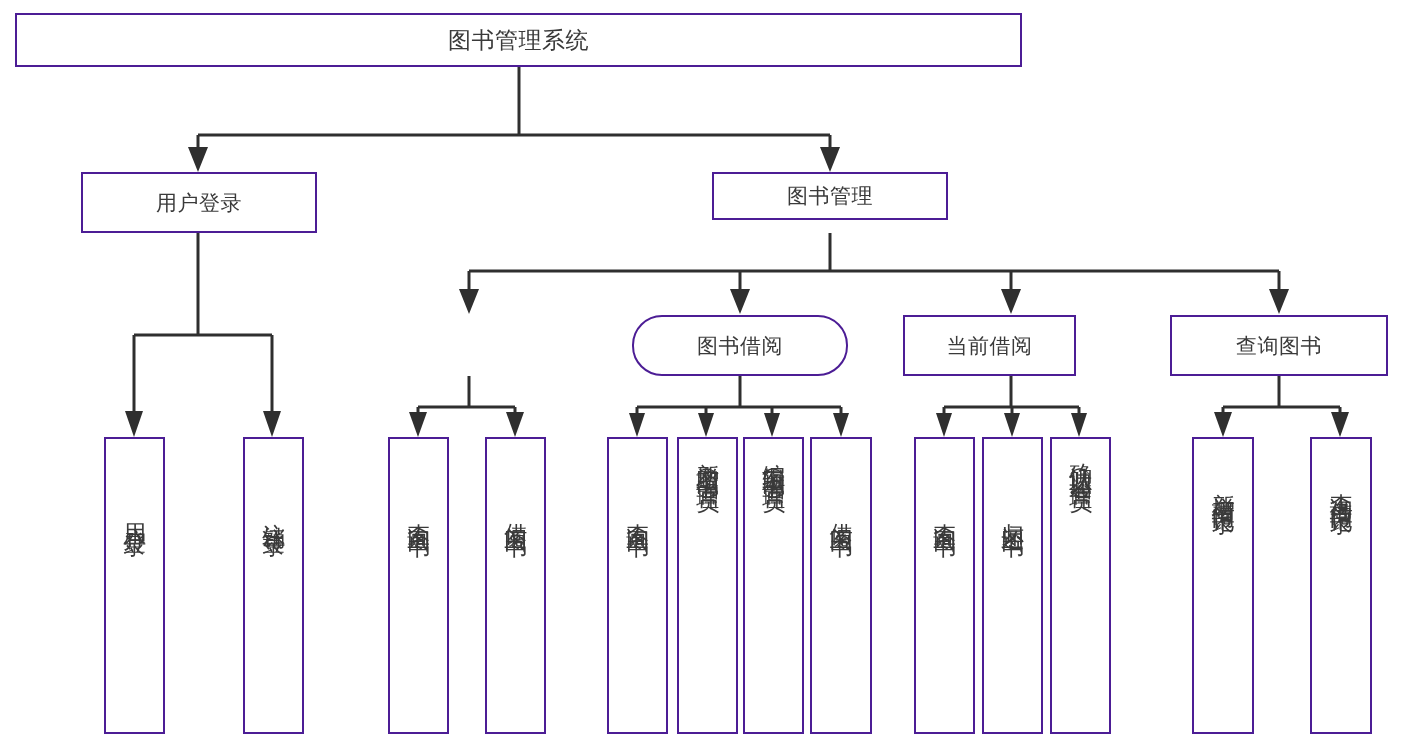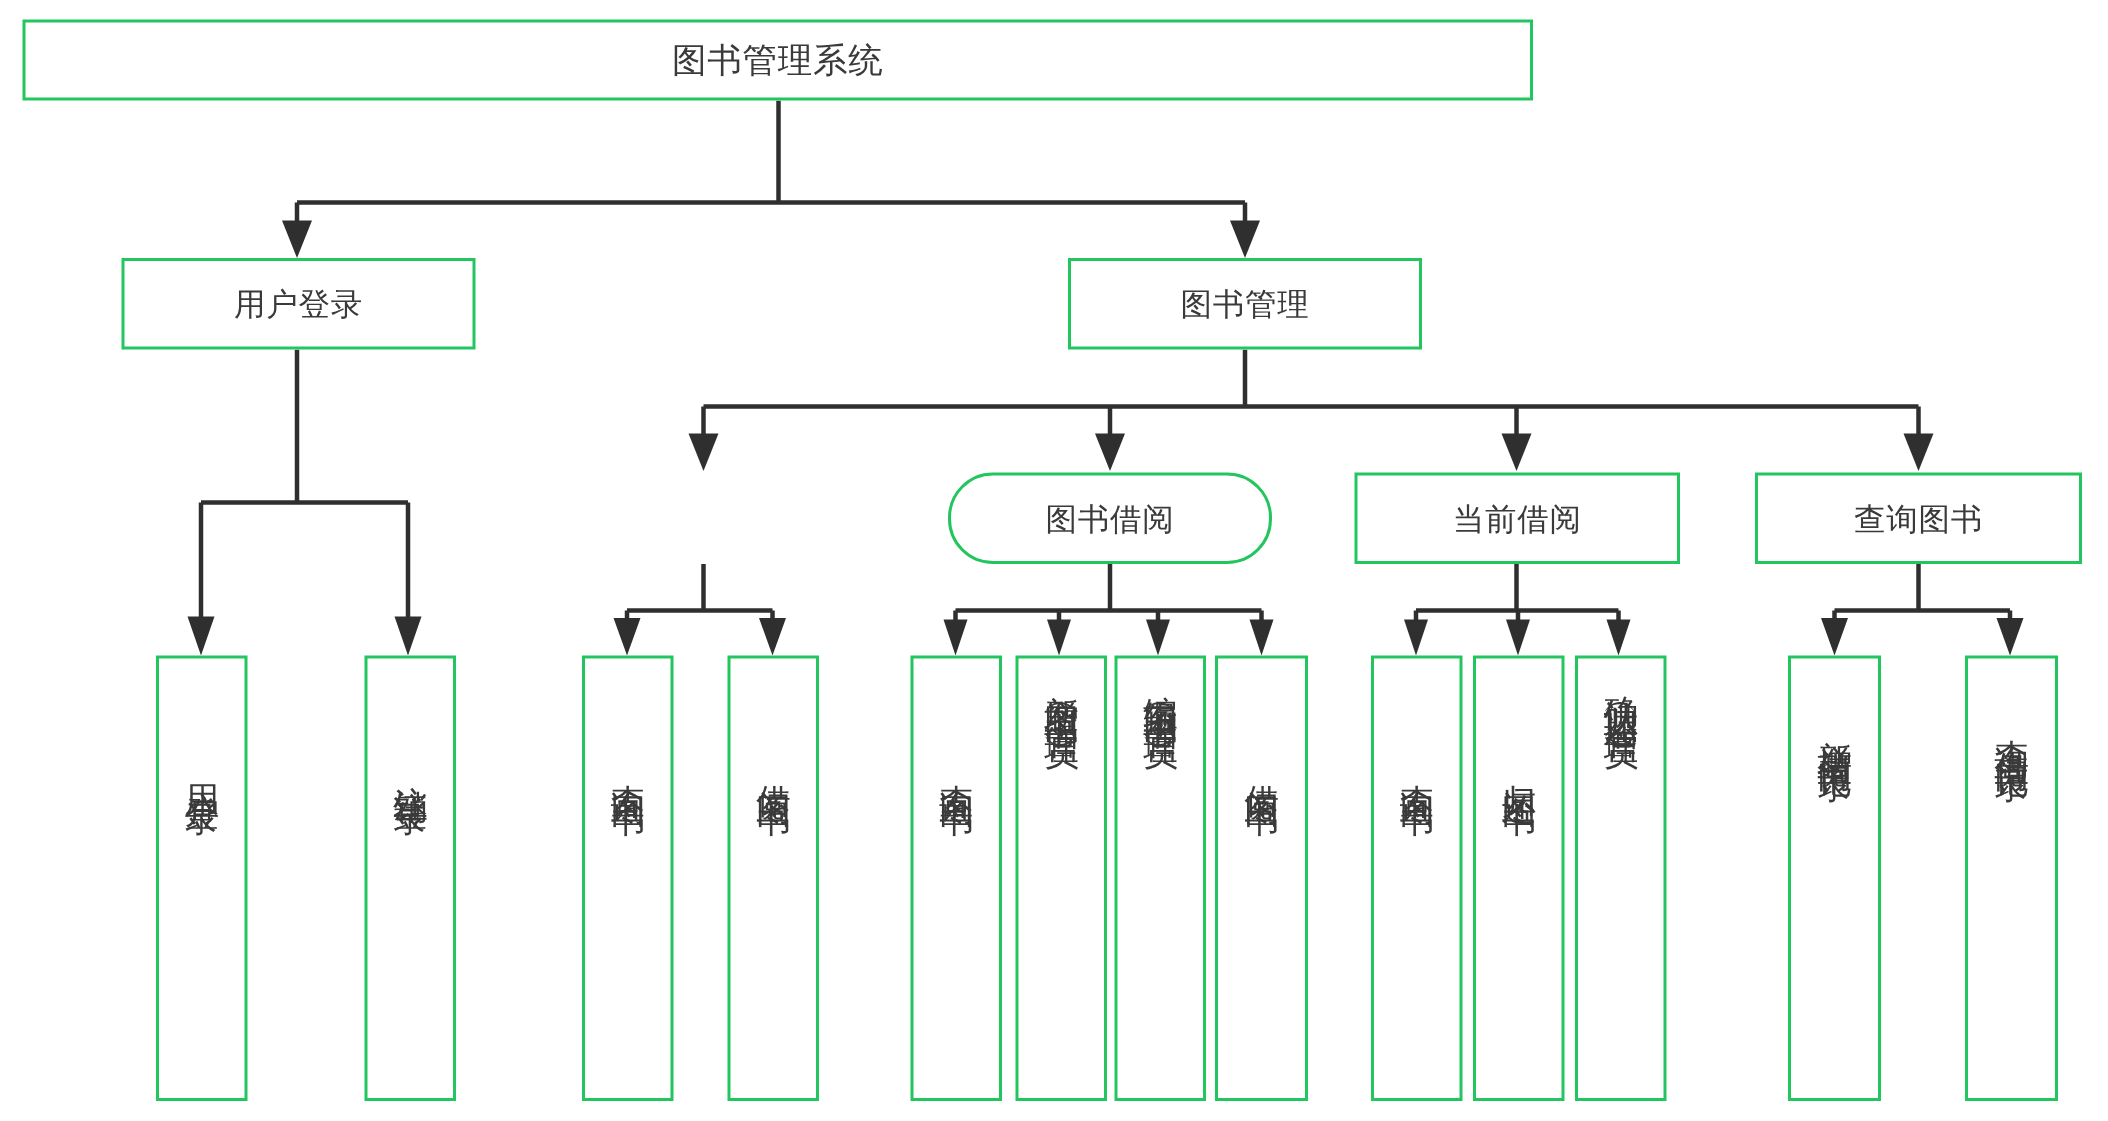--- a/index.html
+++ b/index.html
@@ -21,21 +21,21 @@
     position: absolute;
     left: 0;
     top: 0;
     width: 1405px;
     height: 747px;
   }
   .node {
     position: absolute;
     box-sizing: border-box;
     background: #ffffff;
-    border: 2px solid #22c55e;
+    border: 2px solid #4c1d95;
     color: #3a3a3a;
     display: flex;
     align-items: center;
     justify-content: center;
     z-index: 2;
   }
   .node-label {
     color: #3a3a3a;
     letter-spacing: 0.5px;
     white-space: nowrap;
@@ -147,28 +147,28 @@
     </g>
   </svg>
 
   <div class="node root" style="left:15px; top:13px; width:1007px; height:54px;">
     <span class="node-label">图书管理系统</span>
   </div>
 
   <div class="node h" style="left:81px; top:172px; width:236px; height:61px;">
     <span class="node-label">用户登录</span>
   </div>
-  <div class="node h" style="left:712px; top:172px; width:236px; height:61px;">
+  <div class="node h" style="left:712px; top:172px; width:236px; height:48px;">
     <span class="node-label">图书管理</span>
   </div>
 
   <div class="node h" style="left:632px; top:315px; width:216px; height:61px;border-radius:30px;">
     <span class="node-label">图书借阅</span>
   </div>
-  <div class="node h" style="left:903px; top:315px; width:217px; height:61px;">
+  <div class="node h" style="left:903px; top:315px; width:173px; height:61px;">
     <span class="node-label">当前借阅</span>
   </div>
   <div class="node h" style="left:1170px; top:315px; width:218px; height:61px;">
     <span class="node-label">查询图书</span>
   </div>
 
   <div class="node leaf" style="left:104px; top:437px; width:61px; height:297px; padding-top:66px;">
     <span class="node-label">用户登录</span>
   </div>
   <div class="node leaf" style="left:243px; top:437px; width:61px; height:297px; padding-top:66px;">

